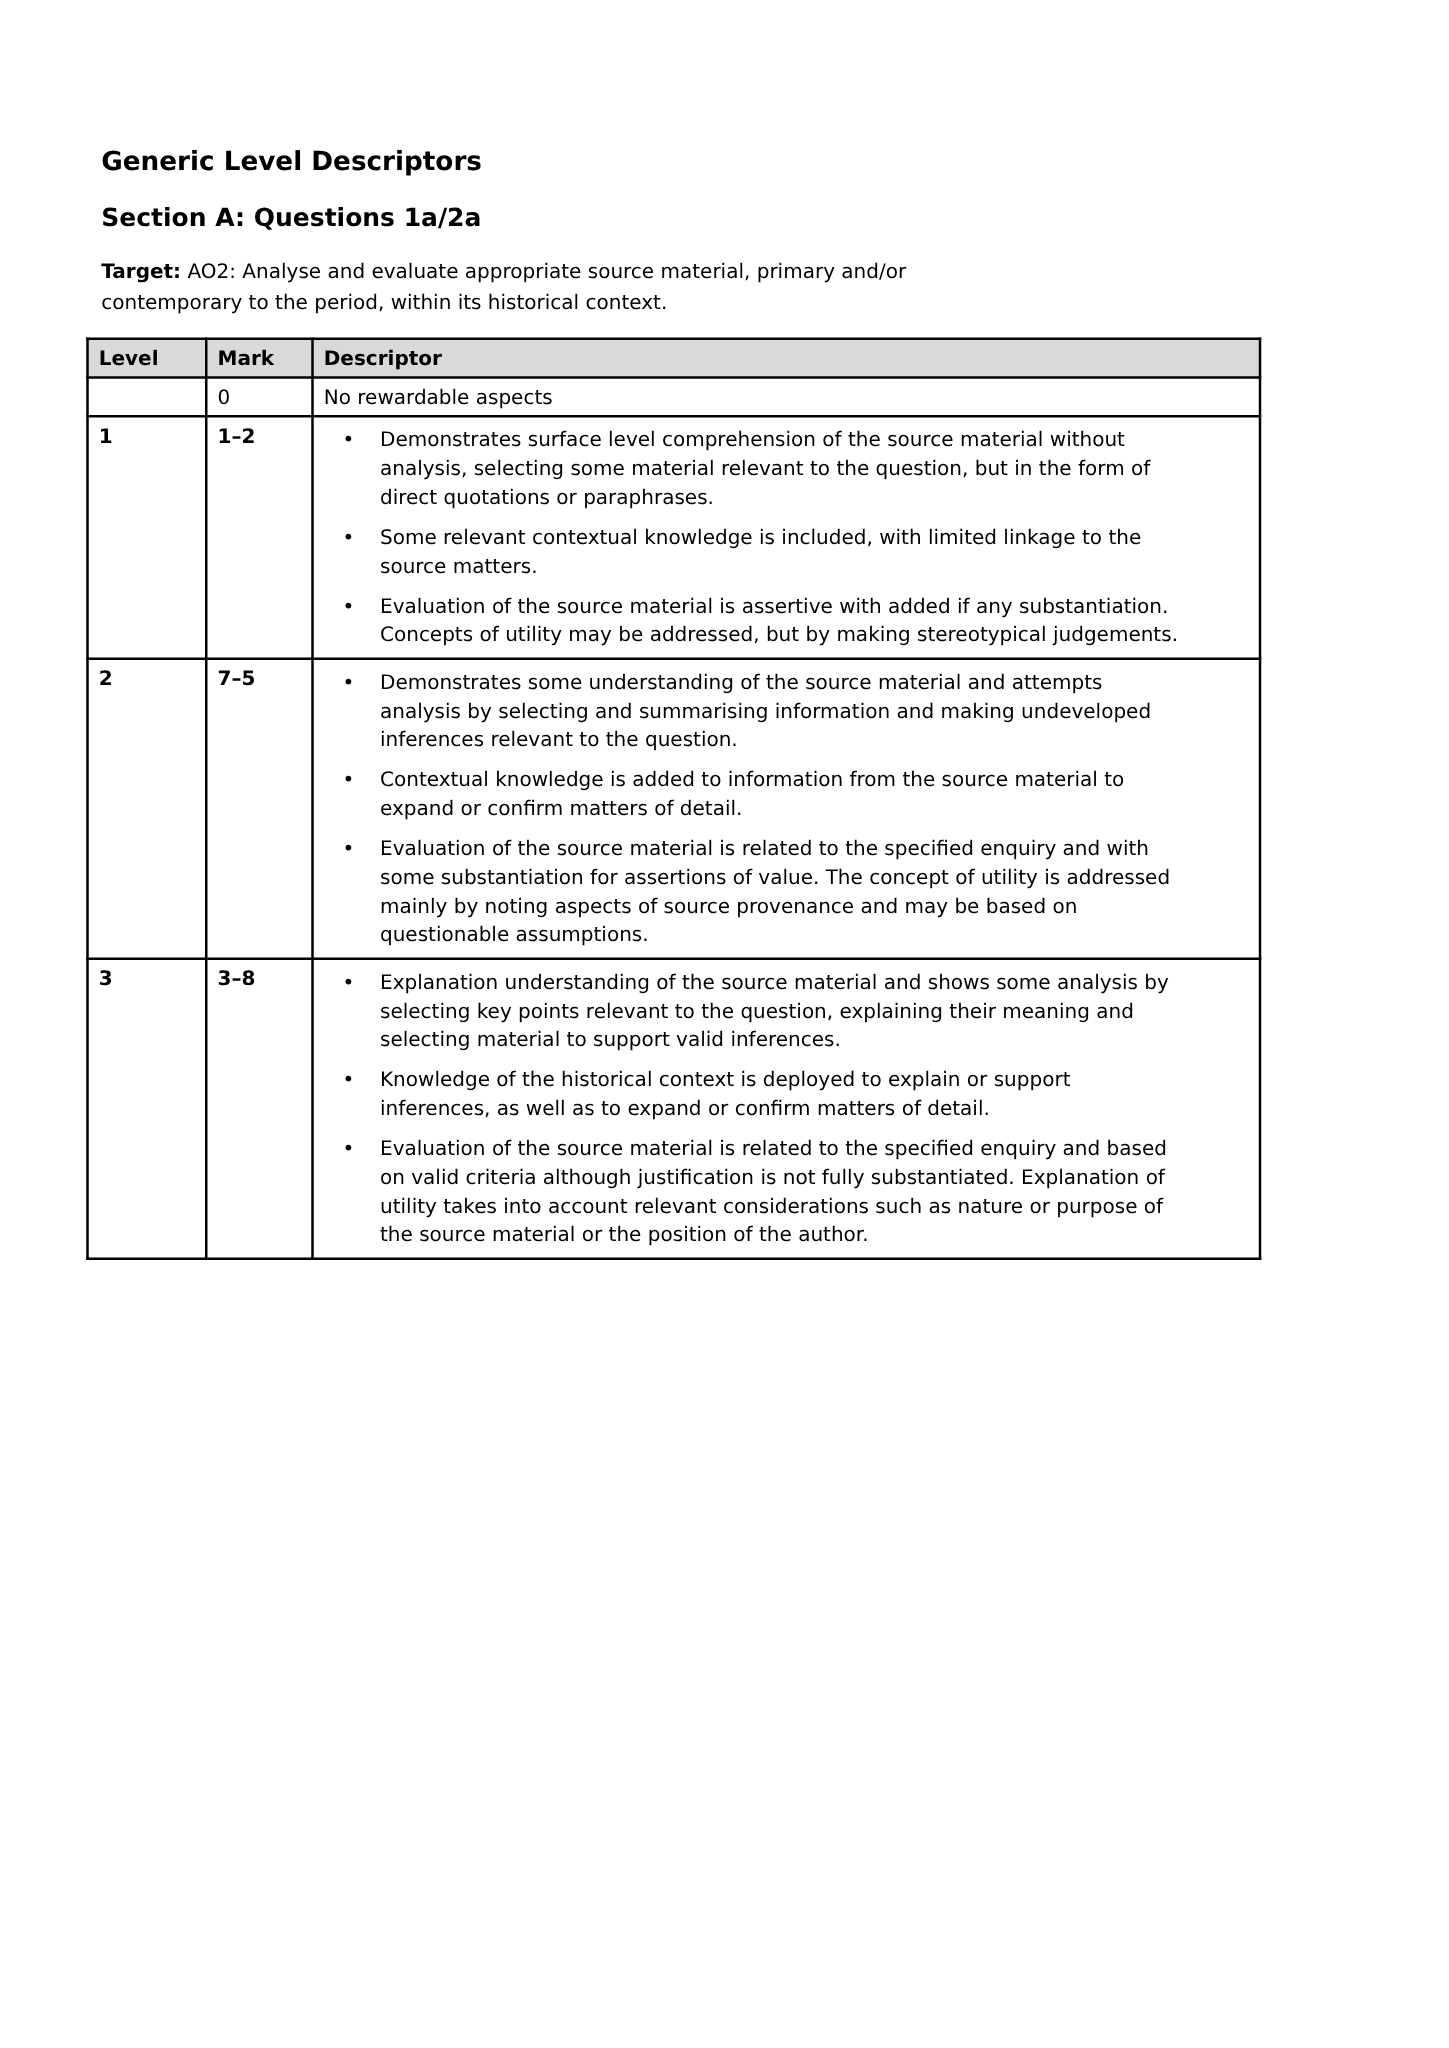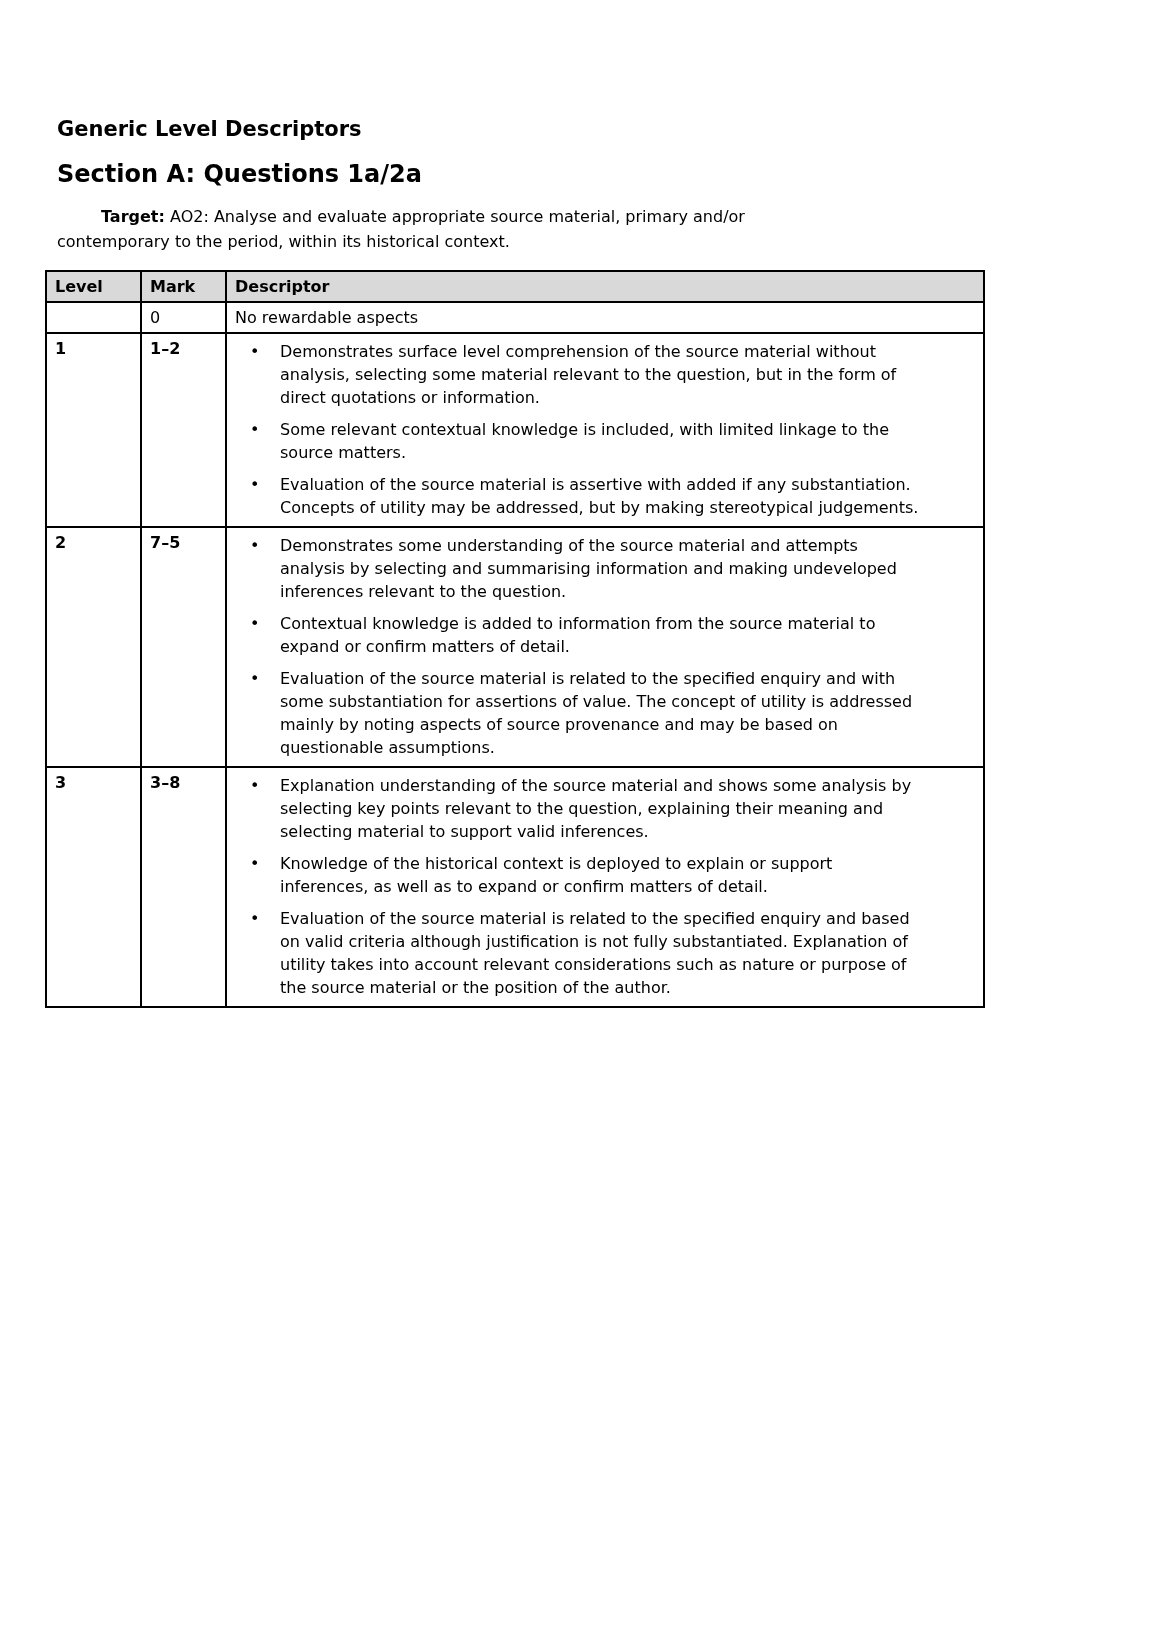--- a/index.html
+++ b/index.html
@@ -7,43 +7,43 @@
   body {
     width: 1159px;
     height: 1638px;
     font-family: "DejaVu Sans", "Liberation Sans", sans-serif;
     color: #000000;
     overflow: hidden;
   }
   .page {
     width: 1159px;
     height: 1622px;
-    padding: 116px 0 0 45px;
+    padding: 116px 0 0 69px;
   }
   .h1 {
     margin-left: 12px;
     font-size: 21px;
     font-weight: bold;
     line-height: 26px;
   }
   .h2 {
     margin-left: 12px;
     margin-top: 21px;
-    font-size: 24px;
+    font-size: 20px;
     font-weight: bold;
     line-height: 23px;
   }
   .target {
     margin-left: 12px;
     margin-top: 18px;
     max-width: 710px;
     font-size: 16px;
     line-height: 25px;
   }
-  .target .bold { font-weight: bold; margin-left: 44px; }
+  .target .bold { font-weight: bold; }
   table.gld {
     border-collapse: collapse;
     table-layout: fixed;
     width: 940px;
     margin-top: 16px;
   }
   table.gld th, table.gld td {
     border: 2px solid #000000;
     vertical-align: top;
     text-align: left;
@@ -108,21 +108,21 @@
         <td class="lvl"></td>
         <td class="mrk regular">0</td>
         <td class="plain">No rewardable aspects</td>
       </tr>
 
       <tr>
         <td class="lvl">1</td>
         <td class="mrk">1–2</td>
         <td class="desc">
           <ul class="bullets">
-            <li>Demonstrates surface level comprehension of the source material without analysis, selecting some material relevant to the question, but in the form of direct quotations or information.</li>
+            <li>Demonstrates surface level comprehension of the source material without analysis, selecting some material relevant to the question, but in the form of direct quotations or paraphrases.</li>
             <li>Some relevant contextual knowledge is included, with limited linkage to the source matters.</li>
             <li>Evaluation of the source material is assertive with added if any substantiation. Concepts of utility may be addressed, but by making stereotypical judgements.</li>
           </ul>
         </td>
       </tr>
 
       <tr>
         <td class="lvl">2</td>
         <td class="mrk">7–5</td>
         <td class="desc">

